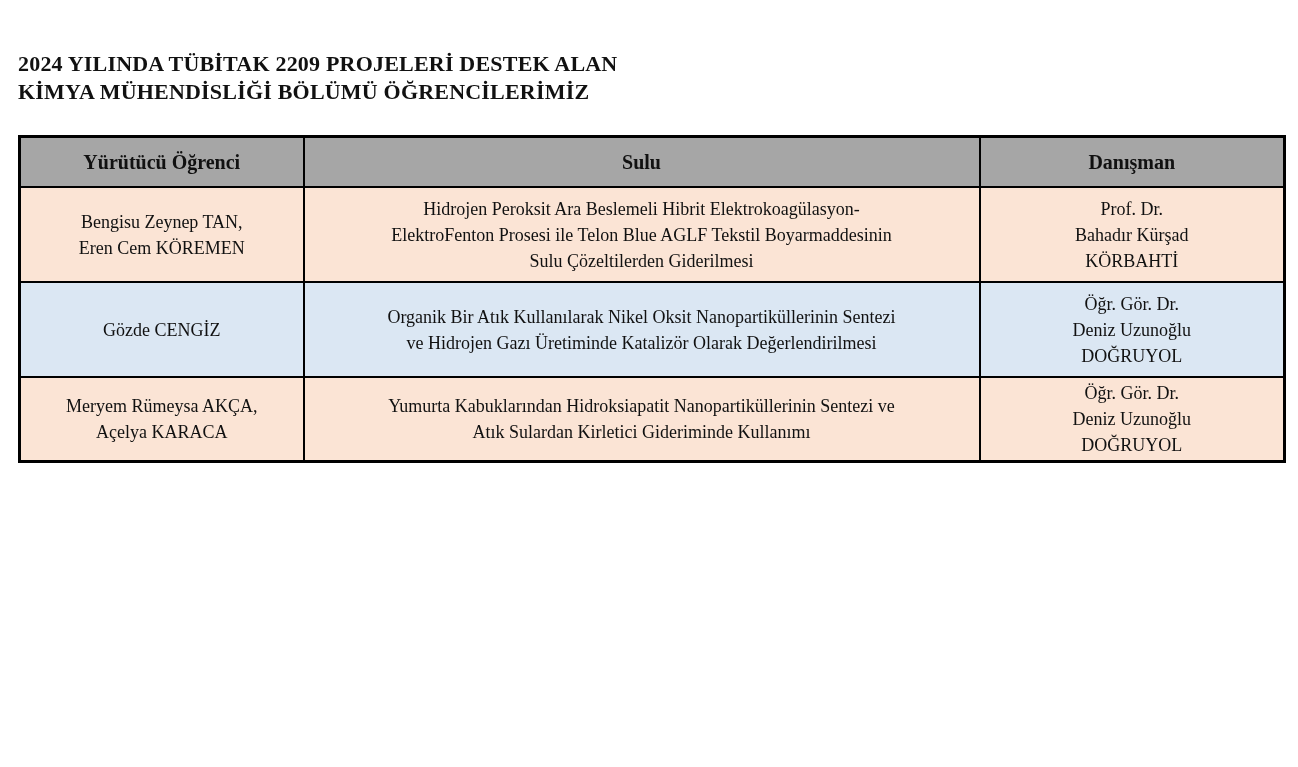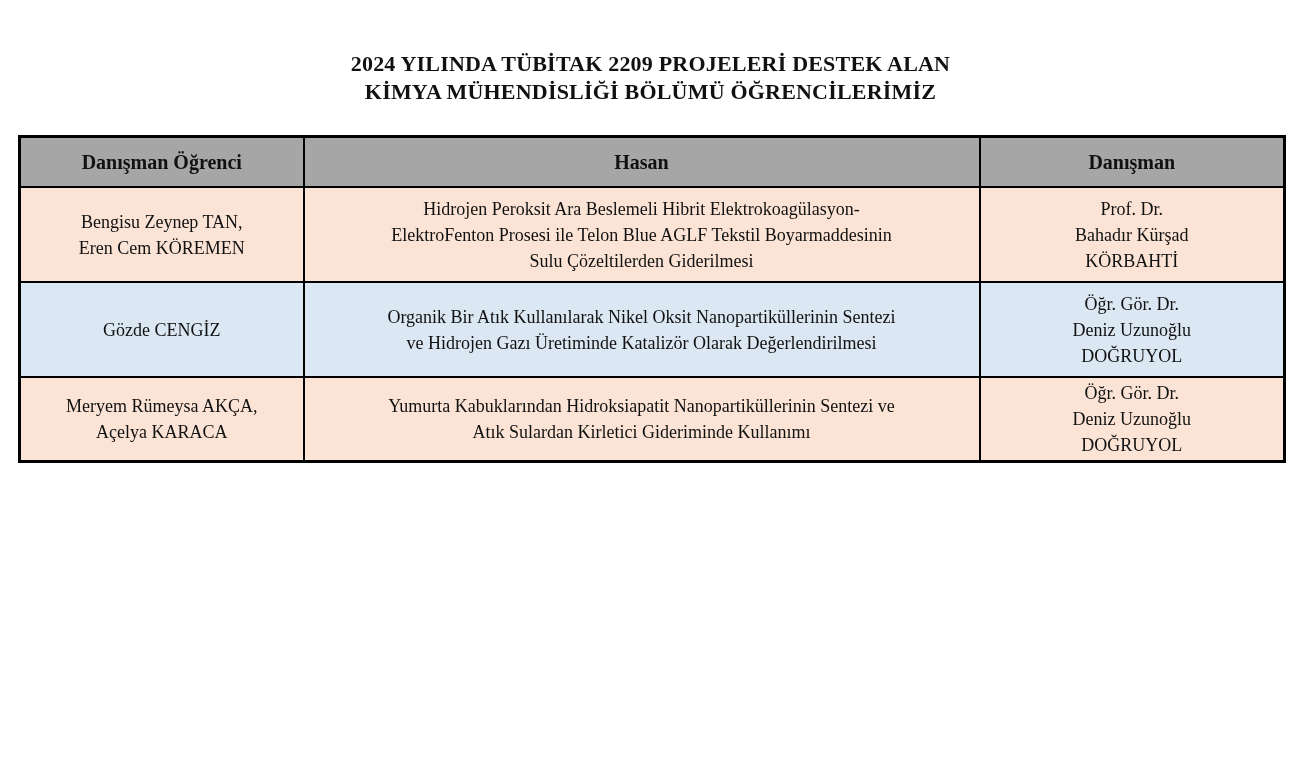--- a/index.html
+++ b/index.html
@@ -14,21 +14,21 @@
     background: var(--page-bg, #ffffff);
     font-family: "Liberation Serif", "DejaVu Serif", serif;
     color: var(--text, #111111);
     overflow: hidden;
   }
   .doc-title {
     position: absolute;
     top: 50px;
     left: 18px;
     width: 1265px;
-    text-align: center;
+    text-align: left;
     font-size: 22px;
     font-weight: bold;
     line-height: 28px;
     white-space: pre-line;
     letter-spacing: 0.2px;
   }
   table.projects {
     position: absolute;
     top: 135px;
     left: 18px;
@@ -76,22 +76,22 @@
 KİMYA MÜHENDİSLİĞİ BÖLÜMÜ ÖĞRENCİLERİMİZ</div>
 
   <table class="projects">
     <colgroup>
       <col class="c-student">
       <col class="c-project">
       <col class="c-advisor">
     </colgroup>
     <thead>
       <tr>
-        <th>Danışman Öğrenci</th>
-        <th>Hasan</th>
+        <th>Yürütücü Öğrenci</th>
+        <th>Sulu</th>
         <th>Danışman</th>
       </tr>
     </thead>
     <tbody>
       <tr class="r2 row-peach">
         <td>Bengisu Zeynep TAN,
 Eren Cem KÖREMEN</td>
         <td>Hidrojen Peroksit Ara Beslemeli Hibrit Elektrokoagülasyon-
 ElektroFenton Prosesi ile Telon Blue AGLF Tekstil Boyarmaddesinin
 Sulu Çözeltilerden Giderilmesi</td>

